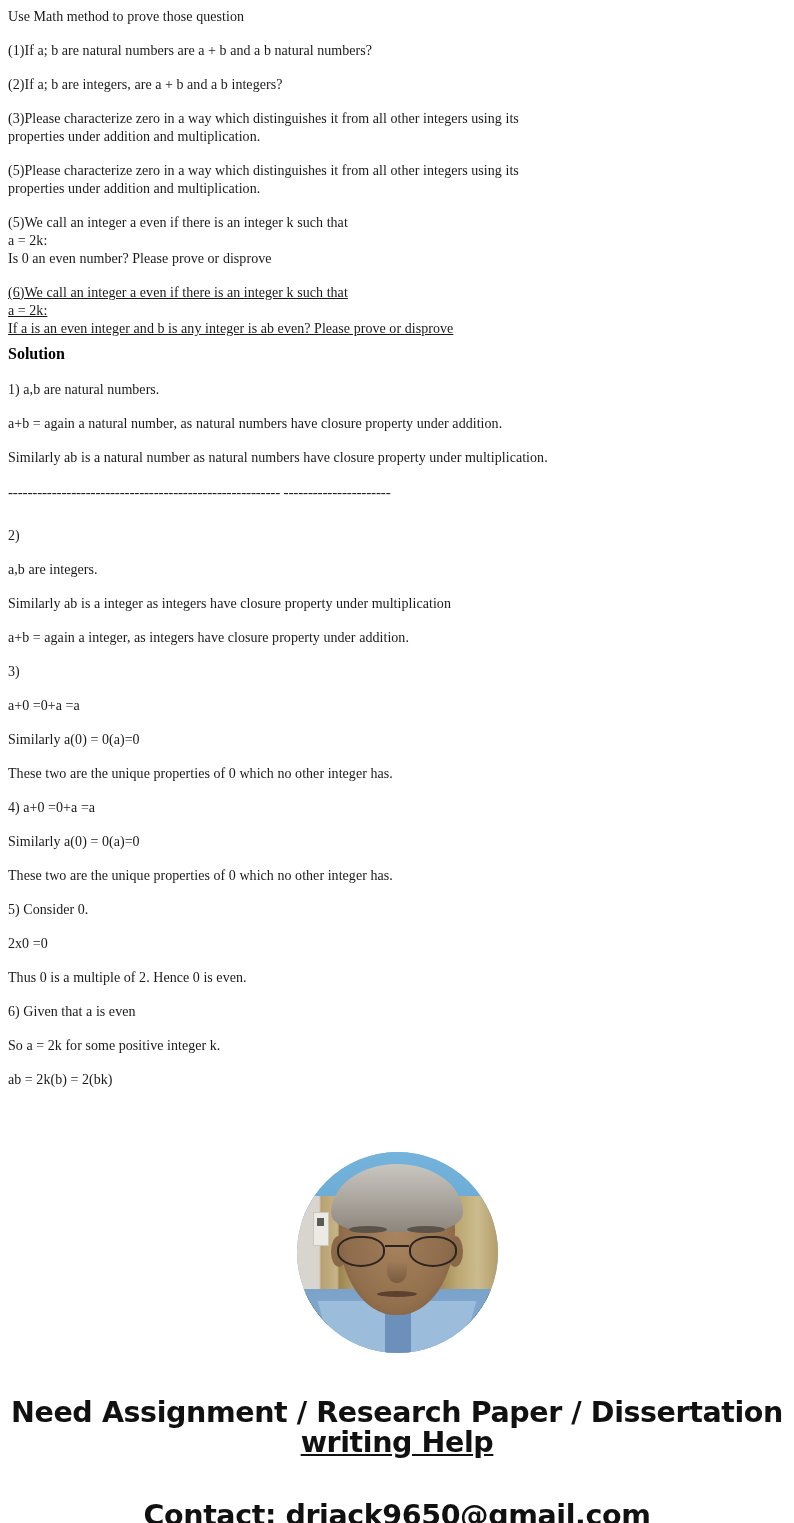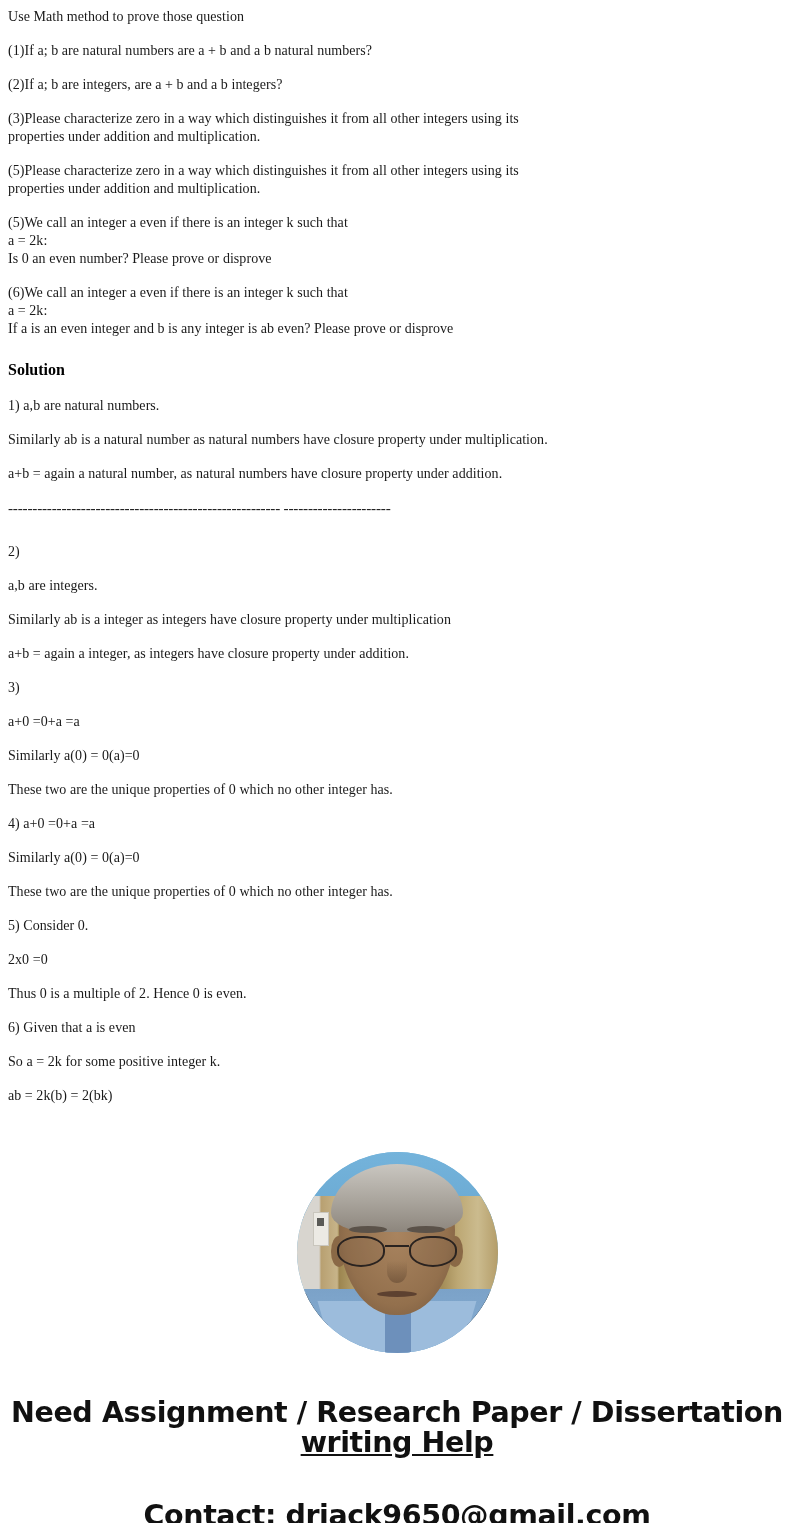--- a/index.html
+++ b/index.html
@@ -45,21 +45,21 @@
   }
 
   .divider-row {
     font-size: 15.2px;
     line-height: 18px;
     margin: 0 0 26px 0;
     color: #191919;
     letter-spacing: -0.2px;
     font-family: "Liberation Serif", "DejaVu Serif", serif;
   }
-  .gap-md { margin-bottom: 22px; }
+  .gap-md { margin-bottom: 6px; text-decoration: underline; }
 
   
   .portrait-wrap {
     position: absolute;
     left: 0;
     top: 1152px;
     width: 794px;
     height: 204px;
     display: flex;
     align-items: flex-start;
@@ -274,22 +274,22 @@
   <p class="para">(5)We call an integer a even if there is an integer k such that
 a = 2k:
 Is 0 an even number? Please prove or disprove</p>
   <p class="para gap-md">(6)We call an integer a even if there is an integer k such that
 a = 2k:
    If a is an even integer and b is any integer is ab even? Please prove or disprove</p>
 
   <p class="solution-head">Solution</p>
 
   <p class="para">1) a,b are natural numbers.</p>
+  <p class="para">a+b = again a natural number, as natural numbers have closure property under addition.</p>
   <p class="para">Similarly ab is a natural number as natural numbers have closure property under multiplication.</p>
-  <p class="para">a+b = again a natural number, as natural numbers have closure property under addition.</p>
 
   <p class="divider-row">-------------------------------------------------------- ----------------------</p>
 
   <p class="para">2)</p>
   <p class="para">a,b are integers.</p>
   <p class="para">Similarly ab is a integer as integers have closure property under multiplication</p>
   <p class="para">a+b = again a integer, as integers have closure property under addition.</p>
   <p class="para">3)</p>
   <p class="para">a+0 =0+a =a</p>
   <p class="para">Similarly a(0) = 0(a)=0</p>

